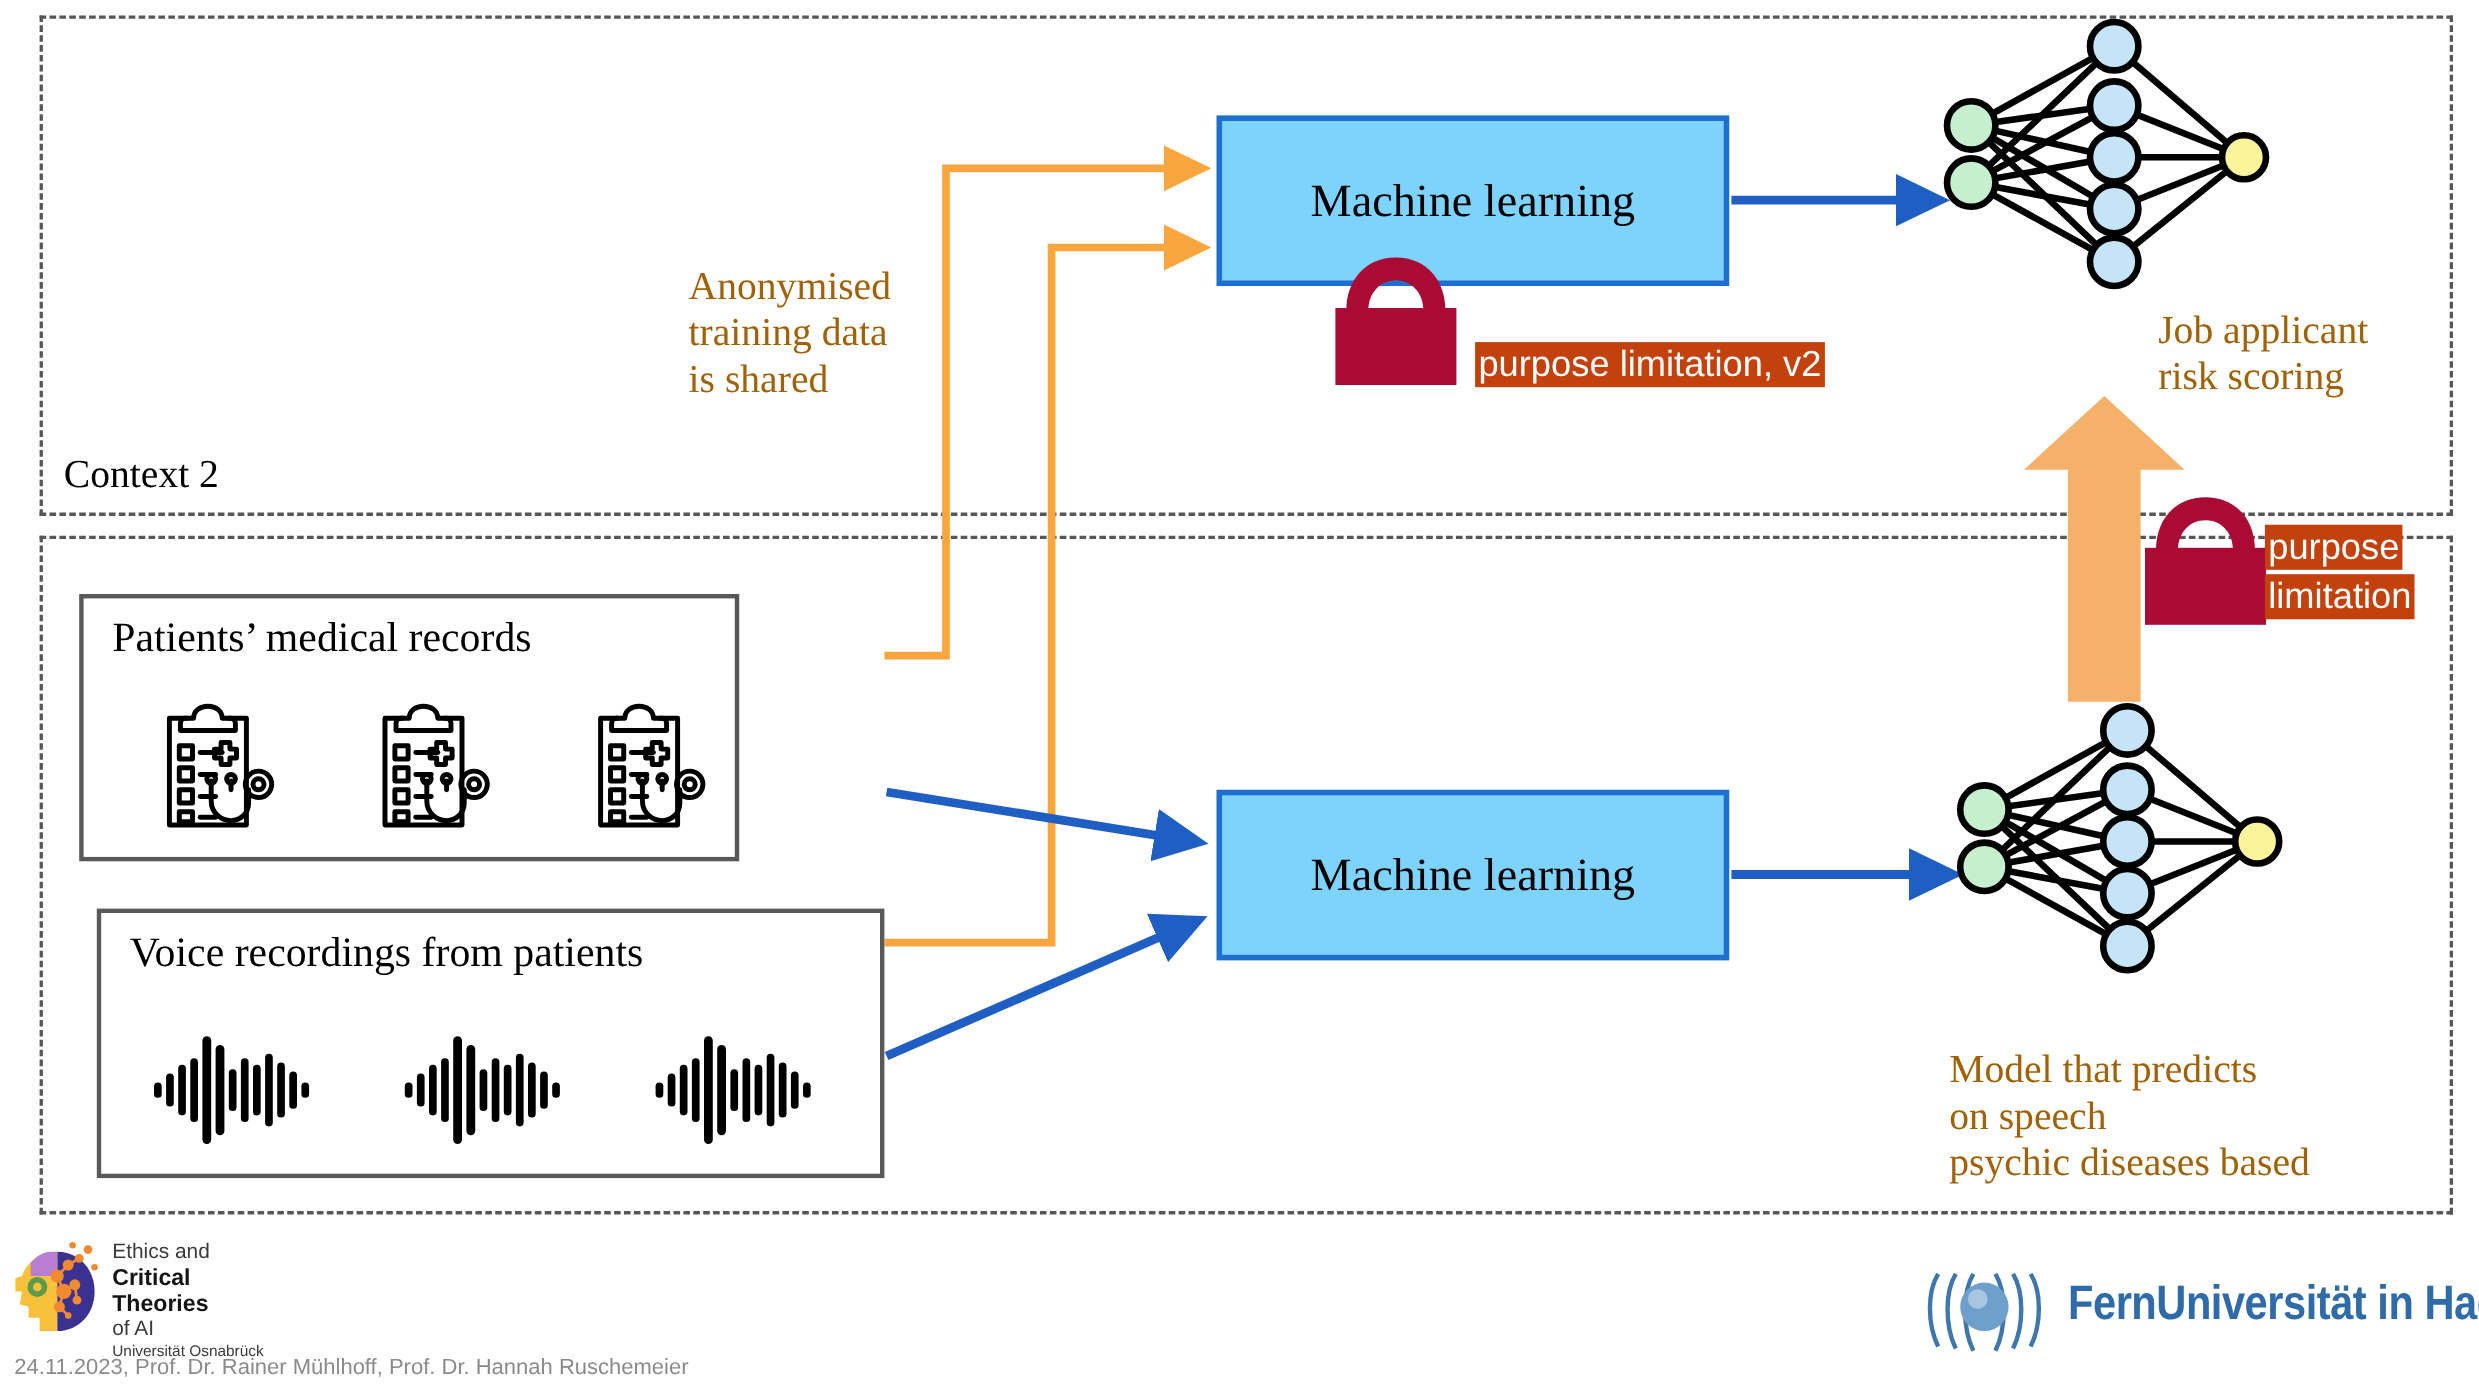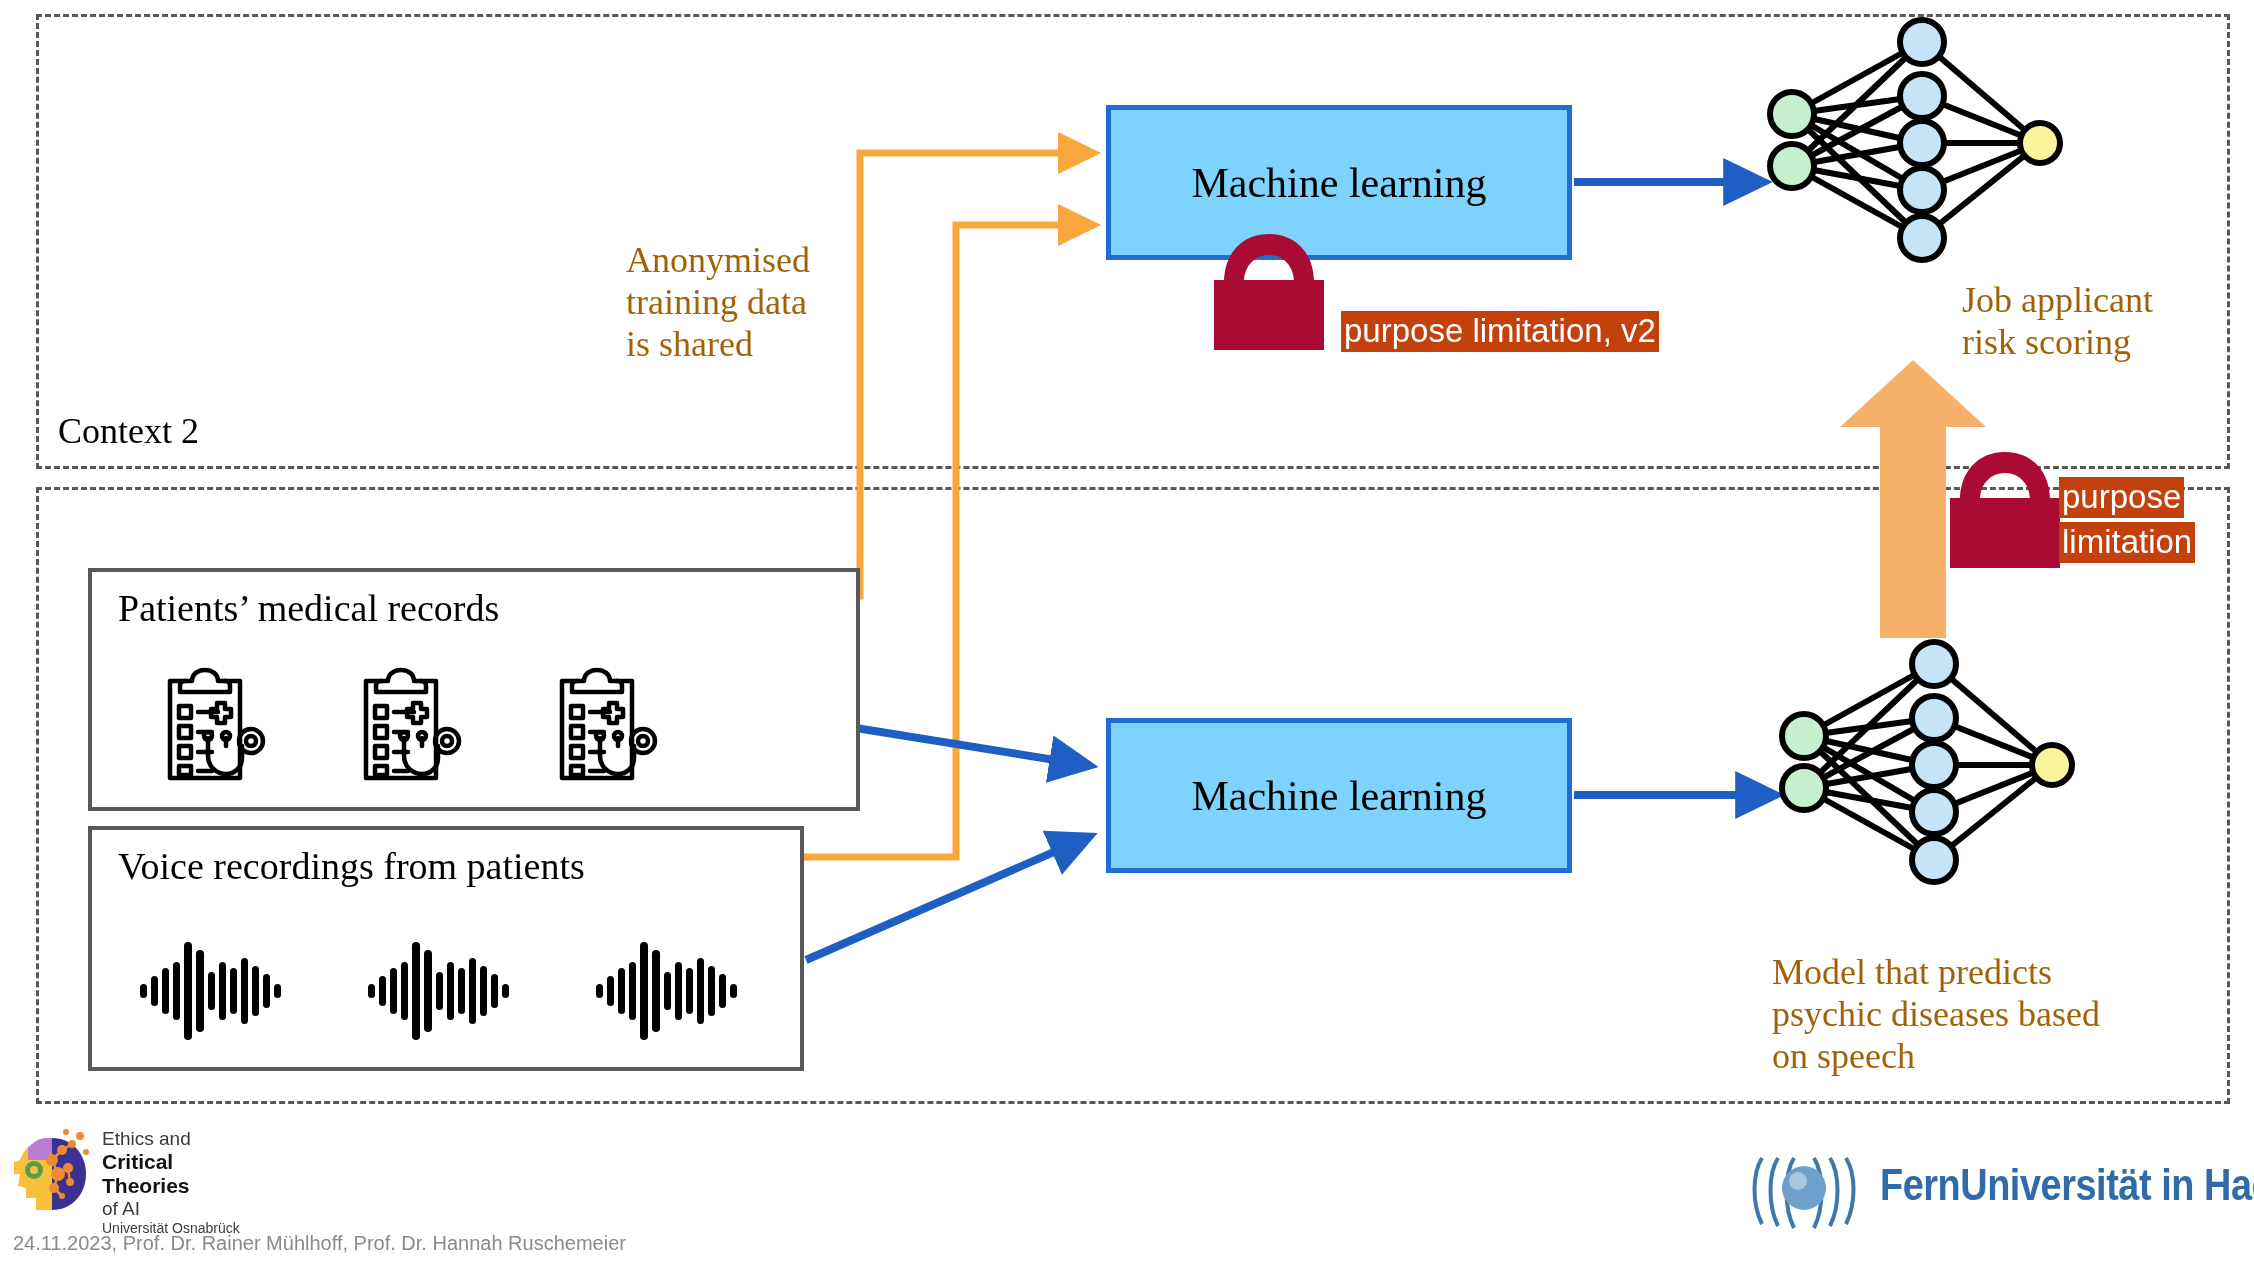--- a/index.html
+++ b/index.html
@@ -32,21 +32,21 @@
     white-space: nowrap;
     font-family: "Liberation Serif", serif;
   }
 
   
   .data-box {
     border: 4px solid #595959;
     box-sizing: border-box;
     background: #ffffff;
   }
-  #medical-records-box { left: 88px; top: 540px; width: 772px; height: 243px; margin-top: 28px; }
+  #medical-records-box { left: 72px; top: 540px; width: 600px; height: 243px; }
   #voice-records-box   { left: 88px; top: 826px; width: 716px; height: 245px; }
 
   .data-box-title {
     position: absolute;
     left: 26px;
     top: 14px;
     font-size: 38px;
     color: #000000;
     white-space: nowrap;
     font-family: "Liberation Serif", serif;
@@ -289,22 +289,22 @@
       <circle cx="170" cy="78" r="22" fill="#C5E4F7"></circle>
       <circle cx="170" cy="125" r="22" fill="#C5E4F7"></circle>
       <circle cx="170" cy="172" r="22" fill="#C5E4F7"></circle>
       <circle cx="170" cy="220" r="22" fill="#C5E4F7"></circle>
       <circle cx="288" cy="125" r="20" fill="#FAF49A"></circle>
     </g>
   </svg>
 
   <div class="abs caption" id="model-predicts-caption">
     <div>Model that predicts</div>
+    <div>on speech</div>
     <div>psychic diseases based</div>
-    <div>on speech</div>
   </div>
 
   <div class="abs ml-box" id="ml-box-bottom">
     <span class="ml-label">Machine learning</span>
   </div>
 
   <div class="abs data-box" id="medical-records-box">
     <div class="data-box-title">Patients’ medical records</div>
     <div class="icon-row" style="top:96px;">
       <svg width="108" height="120" viewBox="0 0 108 120">

